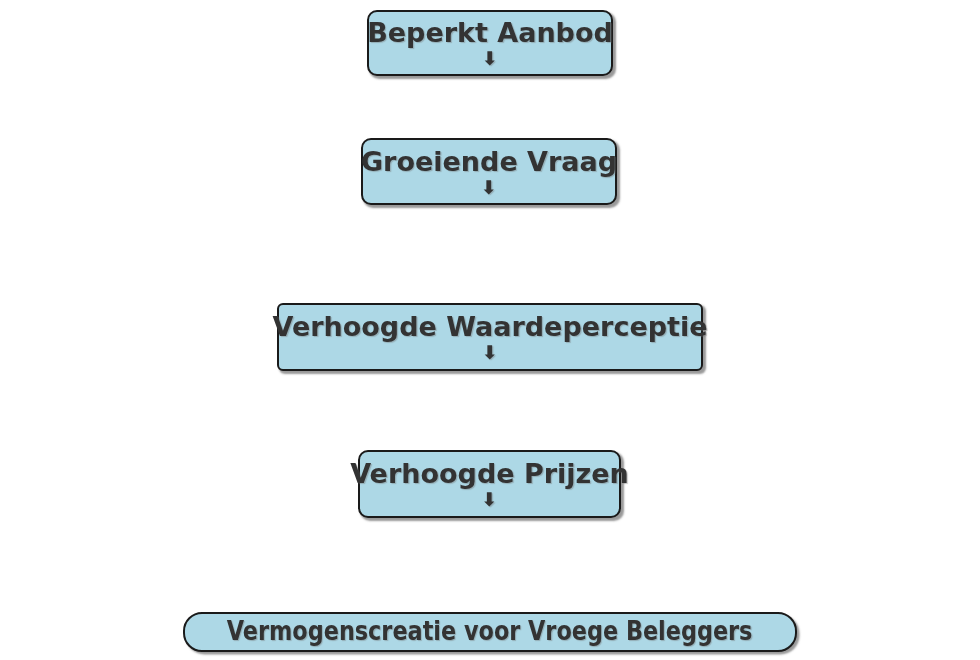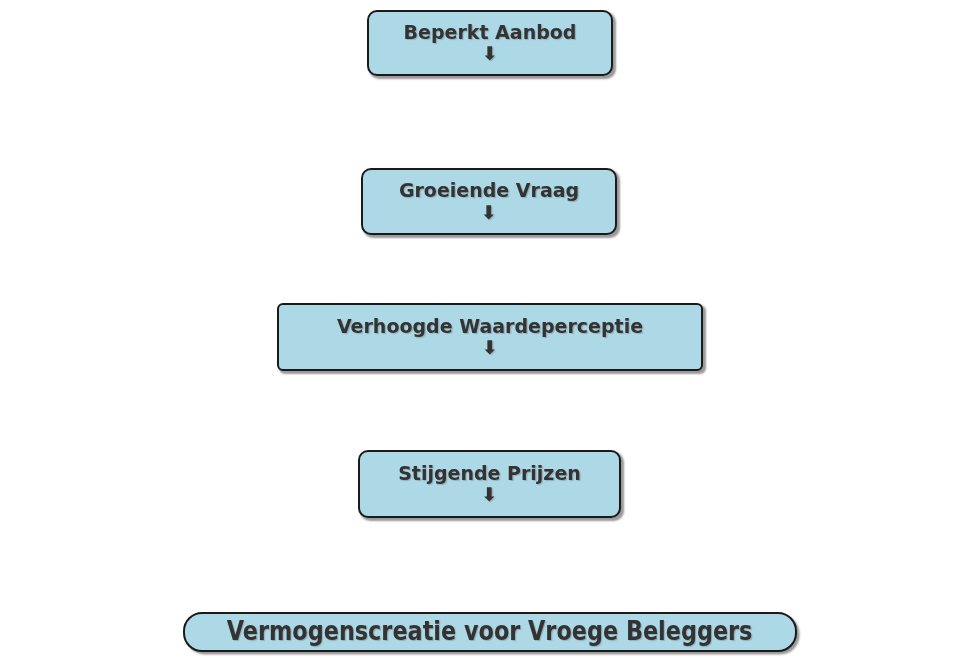--- a/index.html
+++ b/index.html
@@ -24,35 +24,35 @@
     box-shadow: 2.5px 2.5px 2px rgba(70, 70, 70, 0.55);
     display: flex;
     flex-direction: column;
     align-items: center;
     justify-content: center;
     text-align: center;
   }
   .step-label {
     color: #333333;
     font-weight: bold;
-    font-size: 19px;
+    font-size: 27px;
     line-height: 1.15;
     white-space: nowrap;
     text-shadow: 1.2px 1.2px 1px rgba(110, 110, 110, 0.4);
   }
   .step-arrow {
     color: #333333;
     font-weight: bold;
     font-size: 19px;
     line-height: 1.1;
     text-shadow: 1.2px 1.2px 1px rgba(110, 110, 110, 0.4);
   }
   
   .box-1 { left: 367px; top: 10px;  width: 246px; height: 66px; }
-  .box-2 { left: 361px; top: 168px; width: 256px; height: 67px; }
+  .box-2 { left: 361px; top: 138px; width: 256px; height: 67px; }
   .box-3 { left: 277px; top: 303px; width: 426px; height: 68px; border-radius: 6px; }
   .box-4 { left: 358px; top: 450px; width: 263px; height: 68px; }
   .box-5 { left: 183px; top: 612px; width: 614px; height: 40px; border-radius: 19px; }
   .box-5 .step-label {
     font-size: 26px;
     transform: scaleX(0.86);
     transform-origin: center center;
   }
 </style>
 </head>
@@ -69,21 +69,21 @@
     <span class="step-label">Groeiende Vraag</span>
     <span class="step-arrow">⬇</span>
   </div>
 
   <div class="step-box box-3">
     <span class="step-label">Verhoogde Waardeperceptie</span>
     <span class="step-arrow">⬇</span>
   </div>
 
   <div class="step-box box-4">
-    <span class="step-label">Stijgende Prijzen</span>
+    <span class="step-label">Verhoogde Prijzen</span>
     <span class="step-arrow">⬇</span>
   </div>
 
   <div class="step-box box-5">
     <span class="step-label">Vermogenscreatie voor Vroege Beleggers</span>
   </div>
 
 </div>
 
 </body></html>

